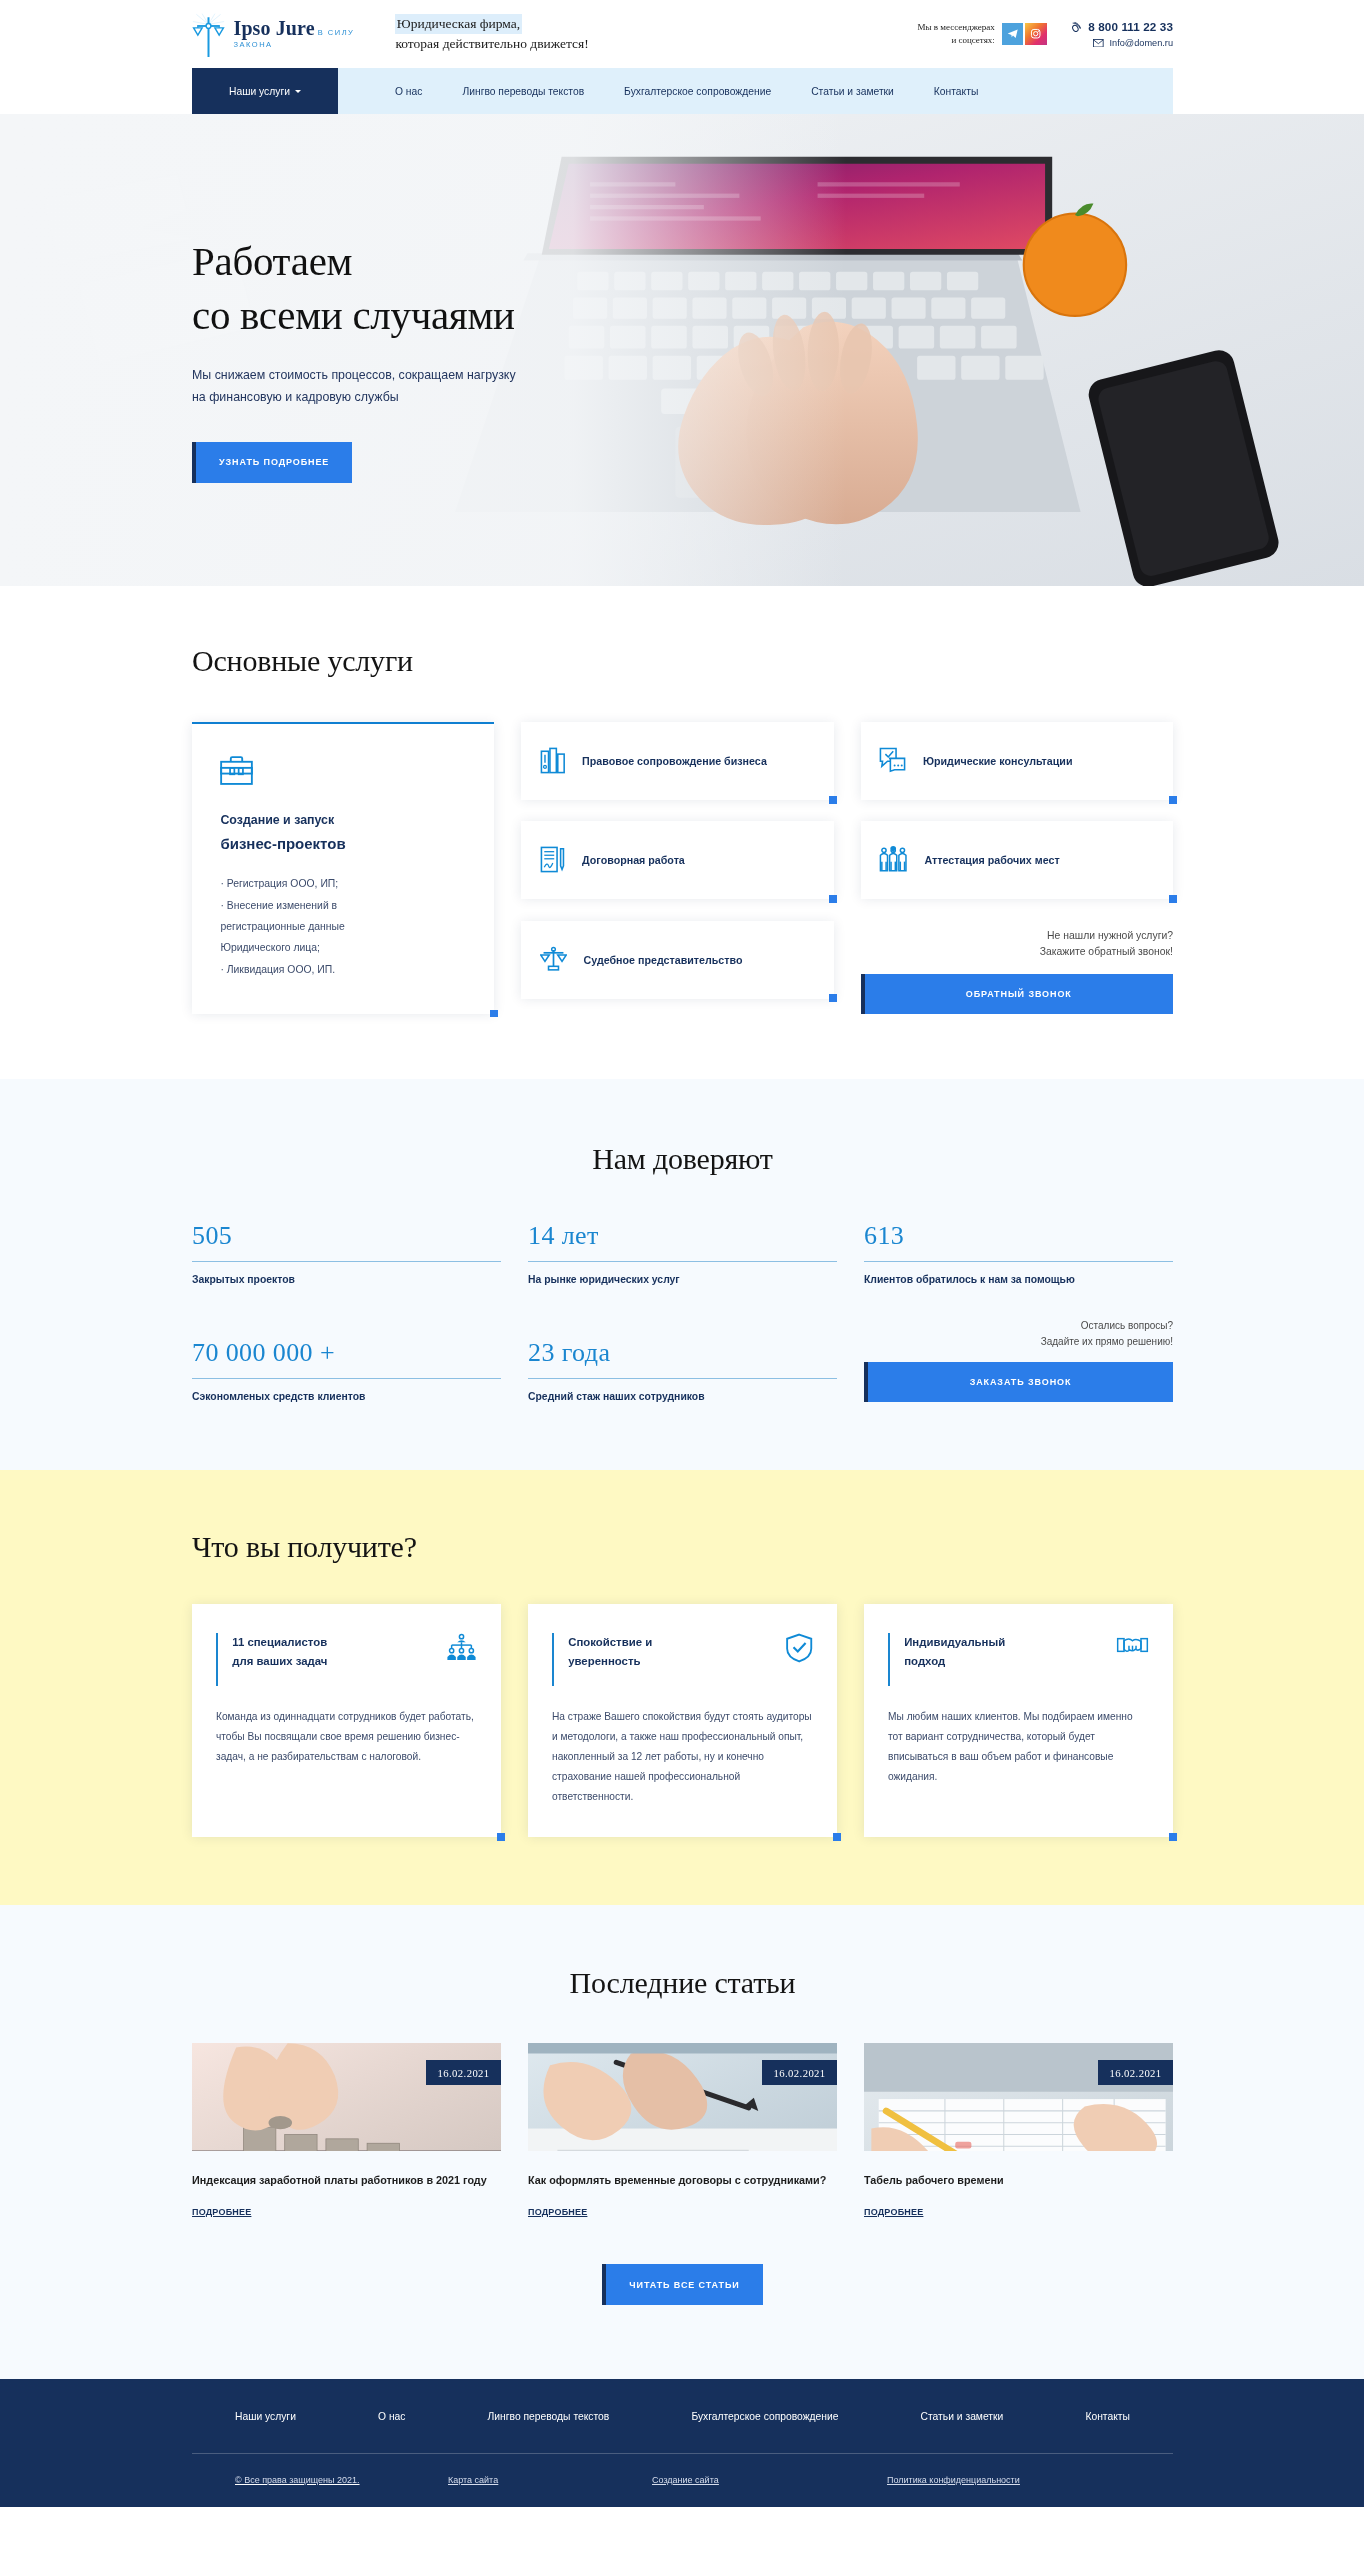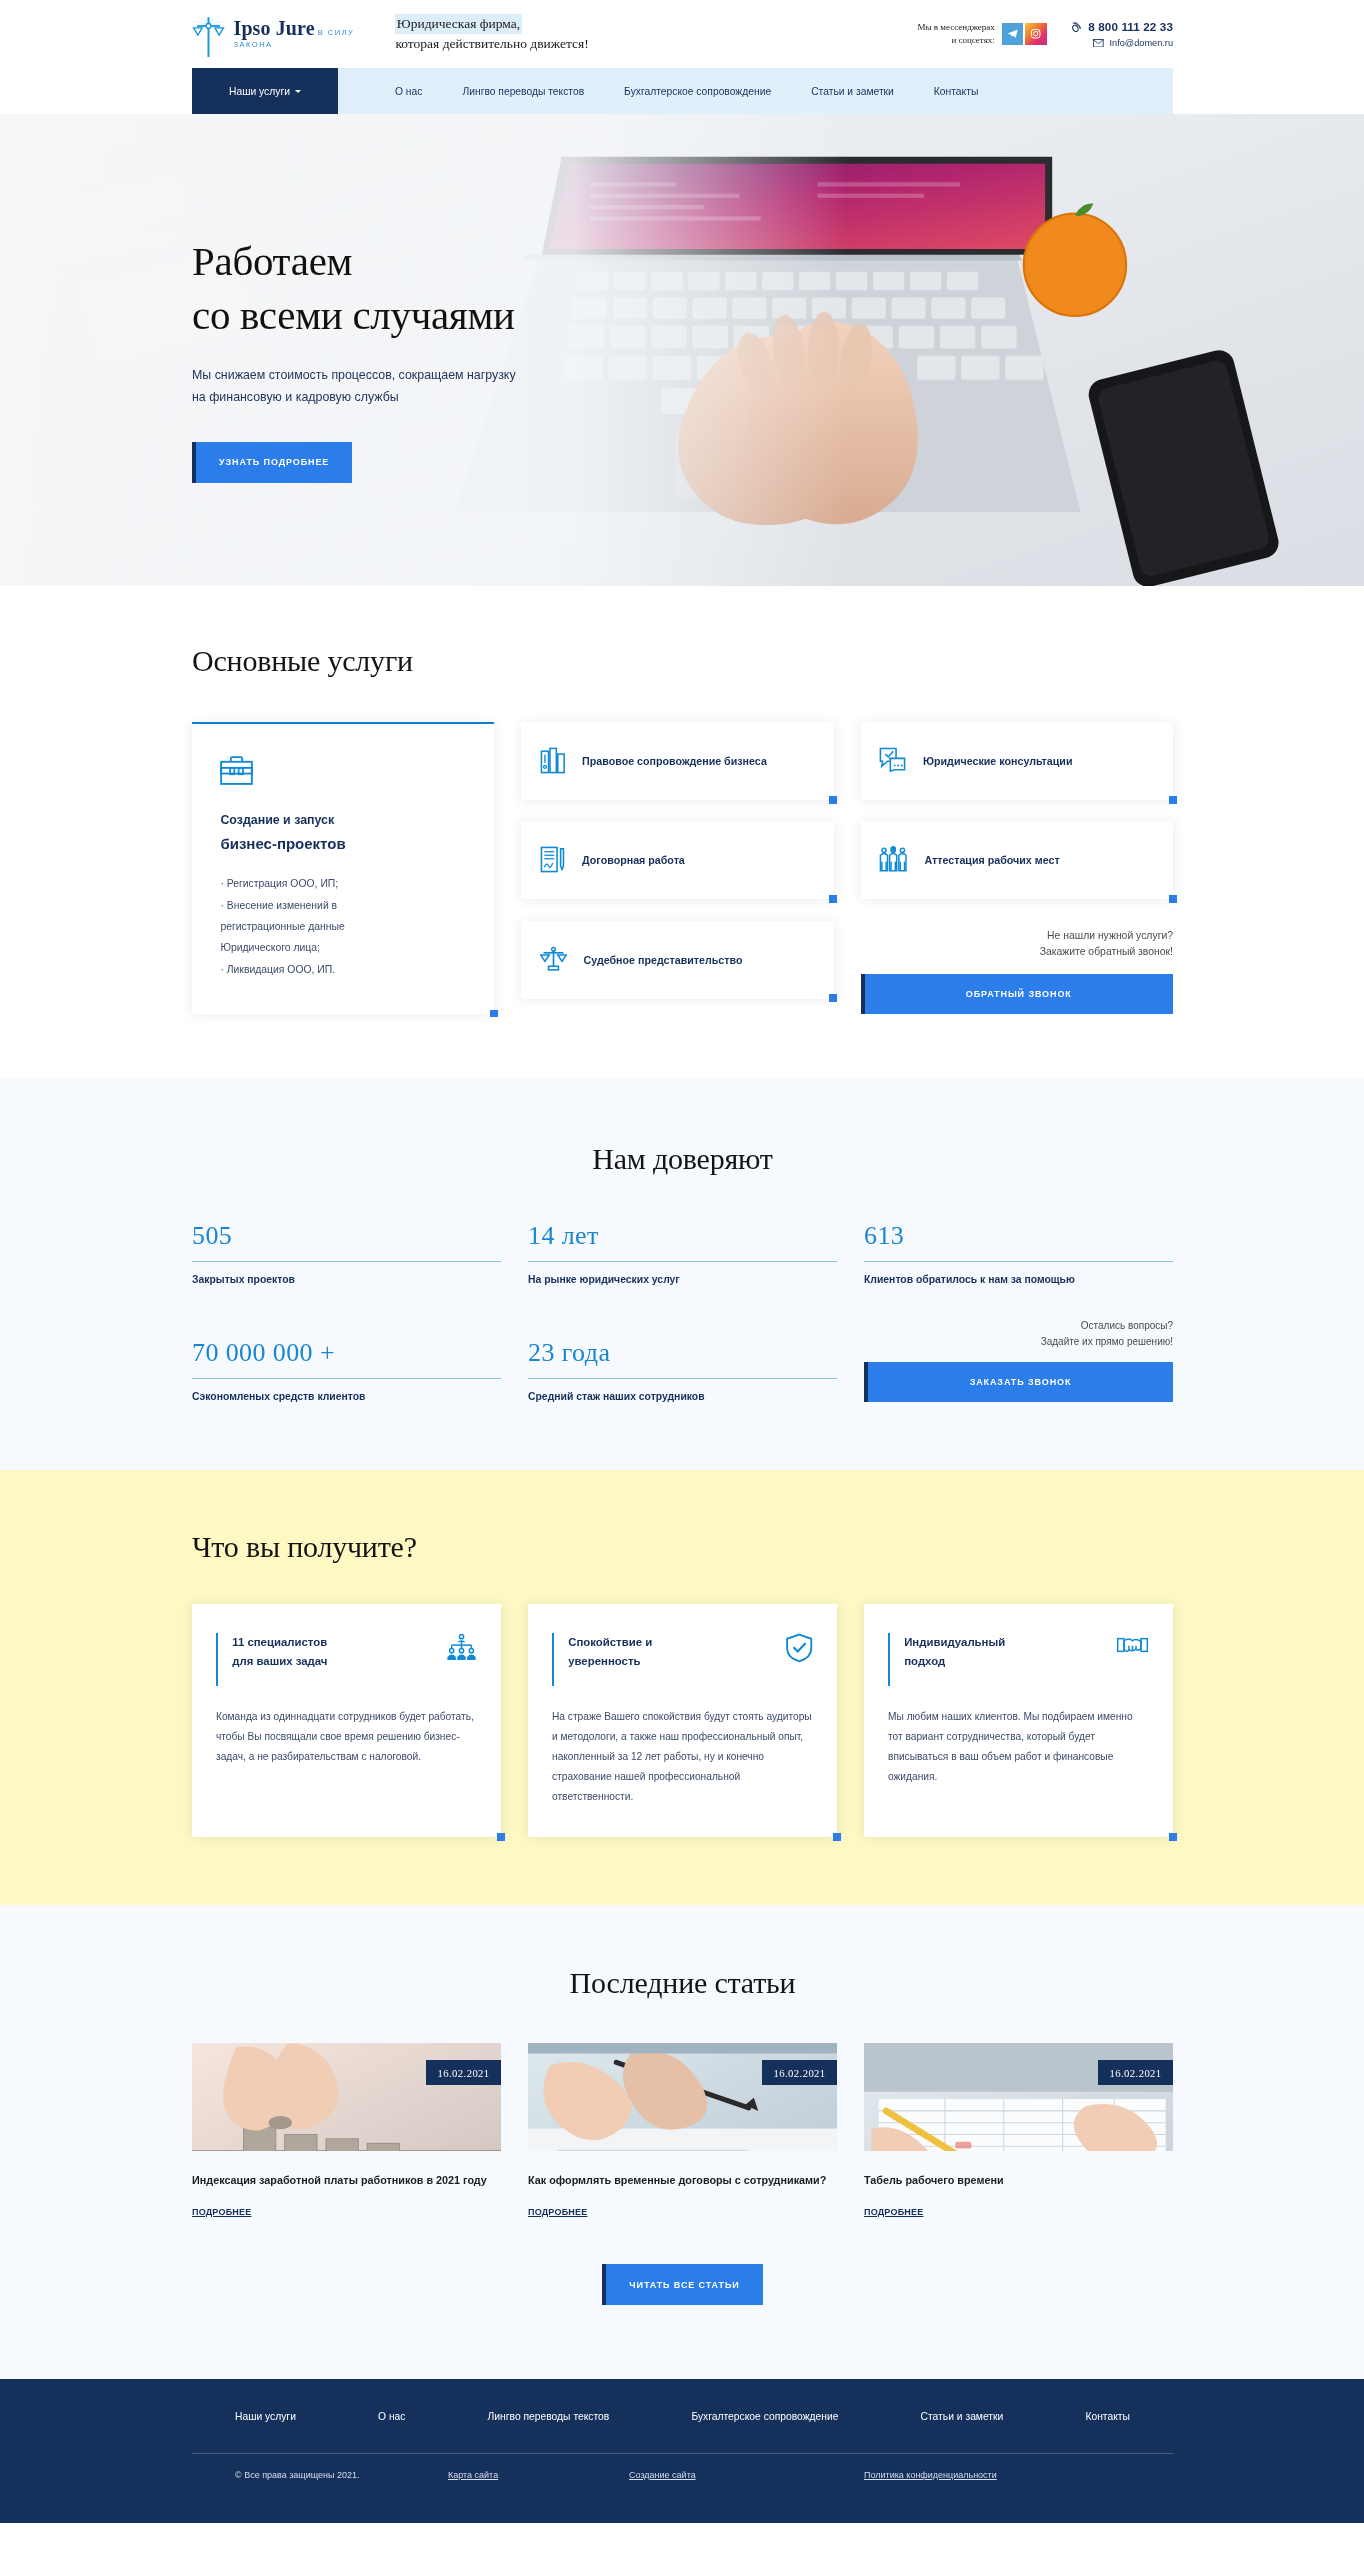--- a/index.html
+++ b/index.html
@@ -113,24 +113,24 @@
   }
   .art-card h3 { margin-top:20px; font-size:10.8px; font-weight:700; color:#1d1d1d; line-height:1.85; }
   .art-more { display:inline-block; margin-top:15.6px; font-size:9px; font-weight:700; color:#16305c; text-decoration:underline; letter-spacing:0.2px; cursor:pointer; }
   .art-btn-row { display:flex; justify-content:center; margin-top:47px; }
 
   
   .footer { background:#16305c; color:#fff; }
   .footer-nav { width:981px; margin:0 auto; display:flex; align-items:center; height:74px; justify-content:space-between; padding:0 43px; }
   .footer-nav a { font-size:10.3px; color:#fff; cursor:pointer; white-space:nowrap; }
   .footer-rule { width:981px; margin:0 auto; height:0.7px; background:rgba(255,255,255,.22); }
-  .footer-bot { width:981px; margin:16px auto; display:flex; align-items:flex-start; height:53px; padding:0 43px; }
+  .footer-bot { width:981px; margin:0 auto; display:flex; align-items:center; height:53px; padding:0 43px;text-decoration:underline; }
   .footer-bot .cp { font-size:9px; color:#d6dded; }
   .footer-bot .lnk { font-size:9px; color:#d6dded; text-decoration:underline; cursor:pointer; }
-  .fb-1 { width:213px; } .fb-2 { width:181px; } .fb-3 { width:235px; }
+  .fb-1 { width:213px; } .fb-2 { width:204px; } .fb-3 { width:235px; }
 </style>
 </head>
 <body>
 
 <div class="page">
 
   <div class="topbar">
     <div class="topbar-inner">
 
       <div class="logo-wrap">

